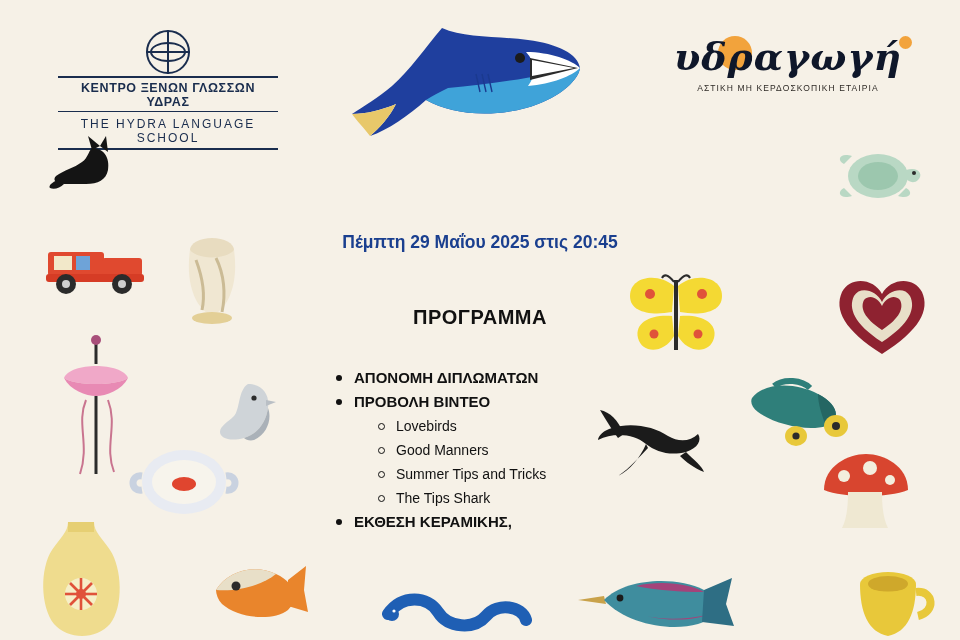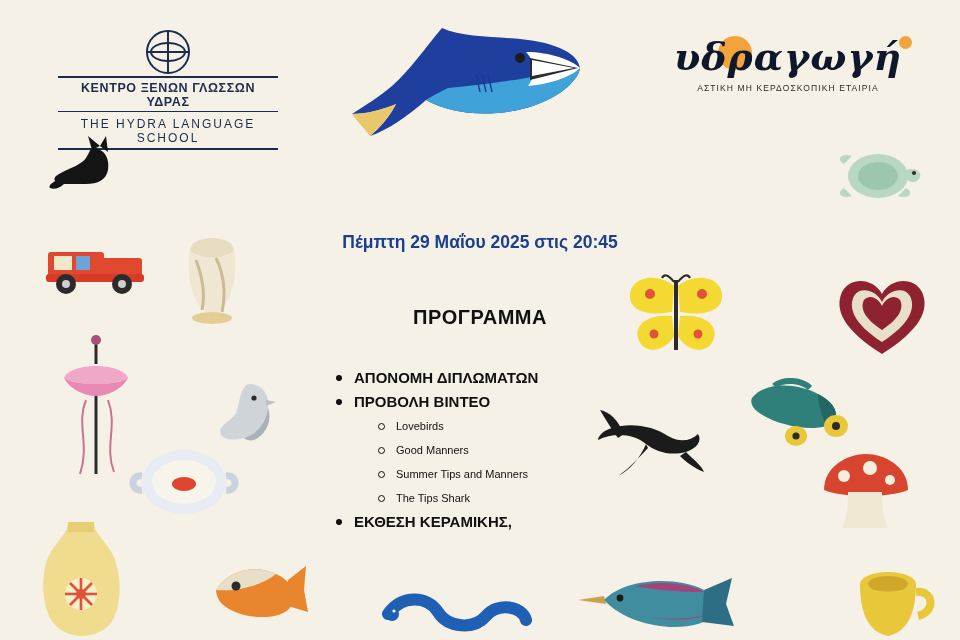--- a/index.html
+++ b/index.html
@@ -198,21 +198,21 @@
     width: 6px;
     height: 6px;
     border-radius: 50%;
     background: #111;
   }
   .program-list ul ul {
     margin: 0 0 0 16px;
     padding: 0;
   }
   .program-list ul ul li {
-    font-size: 11px;
+    font-size: 14px;
     font-weight: normal;
     line-height: 24px;
     position: relative;
     padding-left: 26px;
   }
   .program-list ul ul li .bullet-o {
     position: absolute;
     left: 8px;
     top: 9px;
     width: 5px;
@@ -486,21 +486,21 @@
           <li>
             <span class="bullet-o"></span>
             <span>Lovebirds</span>
           </li>
           <li>
             <span class="bullet-o"></span>
             <span>Good Manners</span>
           </li>
           <li>
             <span class="bullet-o"></span>
-            <span>Summer Tips and Manners</span>
+            <span>Summer Tips and Tricks</span>
           </li>
           <li>
             <span class="bullet-o"></span>
             <span>The Tips Shark</span>
           </li>
         </ul>
       </li>
       <li>
         <span class="bullet"></span>
         <span>ΕΚΘΕΣΗ ΚΕΡΑΜΙΚΗΣ,</span>

